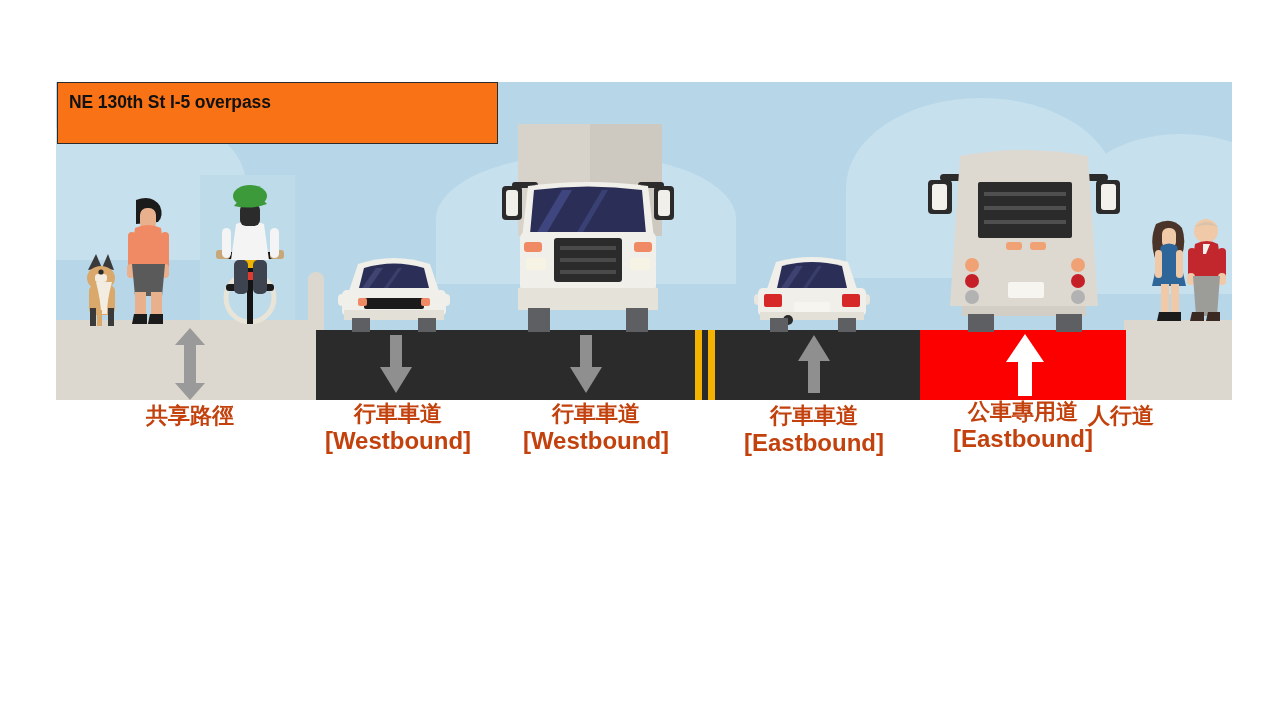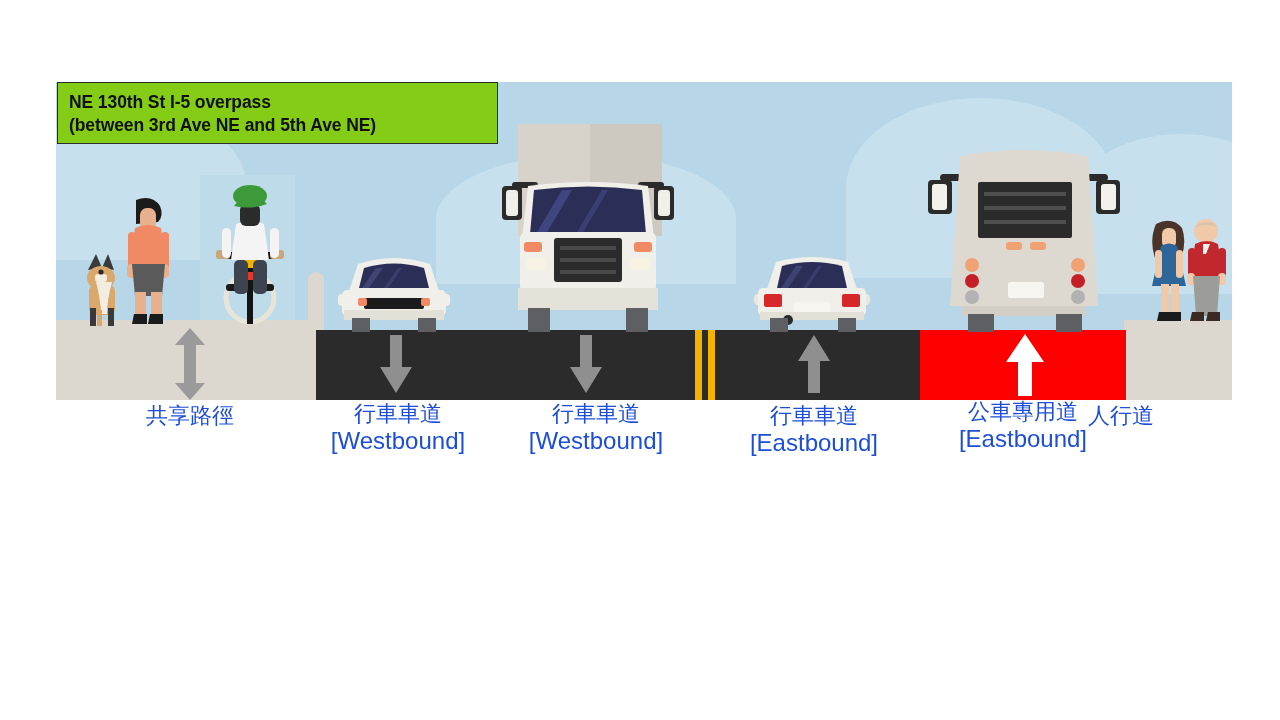--- a/index.html
+++ b/index.html
@@ -29,43 +29,42 @@
 
   
   #bikepanel{position:absolute;left:144px;top:93px;width:95px;height:155px;background:#bedbea;}
 
   
   .arrow{position:absolute;}
   .arrow svg{display:block;}
 
   
   .lane-label{
-    position:absolute;text-align:center;color:#1d4ed8;
-    font-weight:normal;line-height:1.16;white-space:nowrap;
+    position:absolute;text-align:center;color:#c2410c;
+    font-weight:bold;line-height:1.16;white-space:nowrap;
   }
   .lane-label .cn{font-size:22px;display:block;}
   .lane-label .en{font-size:24px;display:block;}
 
   
   #titlebox{
     position:absolute;left:57px;top:82px;width:441px;height:62px;
-    background:#84cc16;border:1.5px solid #2b2b2b;
+    background:#f97316;border:1.5px solid #2b2b2b;
     padding:8px 0 0 11px;box-sizing:border-box;z-index:40;
   }
   #titlebox div{
     font-size:17.5px;font-weight:bold;color:#111;line-height:1.33;
     letter-spacing:-.1px;
   }
 </style>
 </head>
 <body>
 
 <div id="titlebox">
   <div>NE 130th St I-5 overpass</div>
-  <div>(between 3rd Ave NE and 5th Ave NE)</div>
 </div>
 
 <div id="scene">
 
   <div class="cloud" style="left:-40px;top:28px;width:230px;height:150px;"></div>
   <div class="cloud" style="left:380px;top:72px;width:300px;height:130px;"></div>
   <div class="cloud" style="left:790px;top:16px;width:270px;height:180px;"></div>
   <div class="cloud" style="left:1010px;top:52px;width:230px;height:160px;"></div>
 
   <div id="bikepanel"></div>

